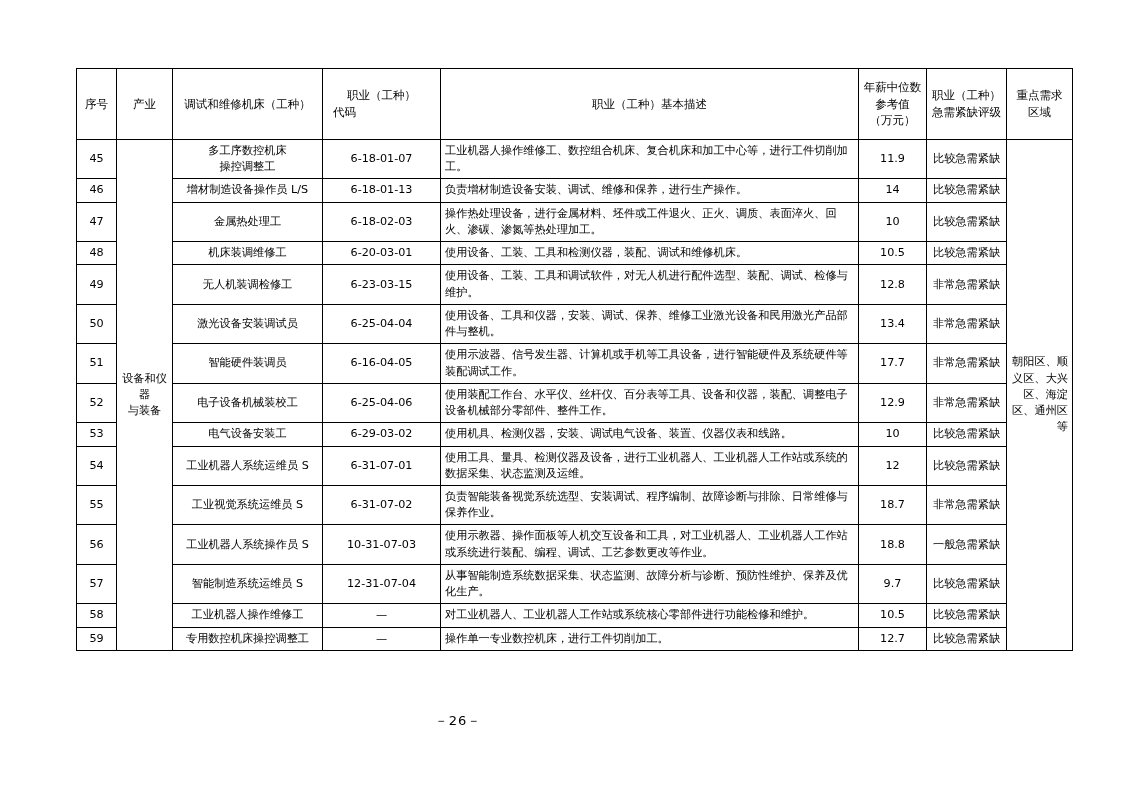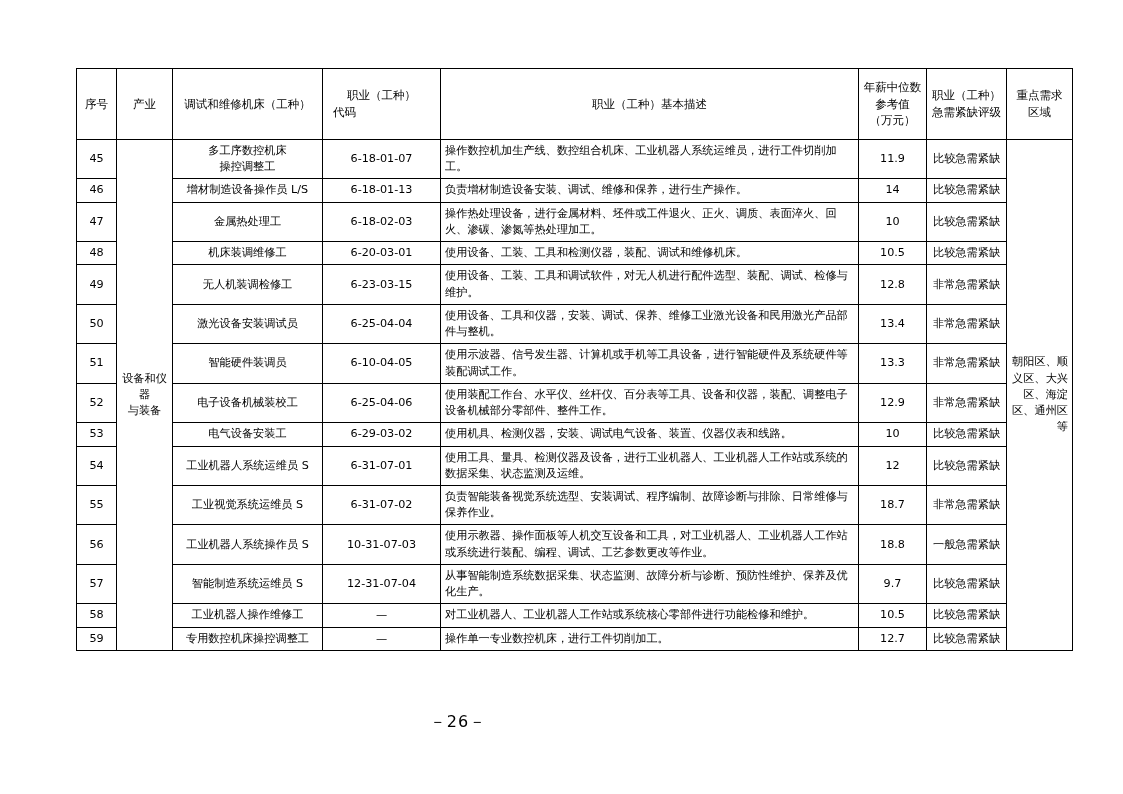--- a/index.html
+++ b/index.html
@@ -72,21 +72,21 @@
     text-align: center;
     vertical-align: middle;
     line-height: 1.6;
   }
   .pagenum {
     position: absolute;
     left: 0;
     top: 712px;
     width: 916px;
     text-align: center;
-    font-size: 16px;
+    font-size: 13px;
     color: #000;
     letter-spacing: 1px;
   }
   .hdr-2line { line-height: 1.45; }
 </style>
 </head>
 <body>
 
 <div class="page">
   <div class="sheet">
@@ -132,21 +132,21 @@
           <td class="vcell">45</td>
           <td class="industry-cell" rowspan="15">
             <div>设备和仪器</div>
             <div>与装备</div>
           </td>
           <td class="vcell">
             <div>多工序数控机床</div>
             <div>操控调整工</div>
           </td>
           <td class="vcell">6-18-01-07</td>
-          <td class="row-cell-desc">操作数控机加生产线、数控组合机床、工业机器人系统运维员，进行工件切削加工。</td>
+          <td class="row-cell-desc">工业机器人操作维修工、数控组合机床、复合机床和加工中心等，进行工件切削加工。</td>
           <td class="vcell">11.9</td>
           <td class="vcell">比较急需紧缺</td>
           <td class="region-cell" rowspan="15">朝阳区、顺义区、大兴区、海淀区、通州区等</td>
         </tr>
 
         <tr>
           <td class="vcell">46</td>
           <td class="vcell">增材制造设备操作员 L/S</td>
           <td class="vcell">6-18-01-13</td>
           <td class="row-cell-desc">负责增材制造设备安装、调试、维修和保养，进行生产操作。</td>
@@ -186,23 +186,23 @@
           <td class="vcell">激光设备安装调试员</td>
           <td class="vcell">6-25-04-04</td>
           <td class="row-cell-desc">使用设备、工具和仪器，安装、调试、保养、维修工业激光设备和民用激光产品部件与整机。</td>
           <td class="vcell">13.4</td>
           <td class="vcell">非常急需紧缺</td>
         </tr>
 
         <tr>
           <td class="vcell">51</td>
           <td class="vcell">智能硬件装调员</td>
-          <td class="vcell">6-10-04-05</td>
+          <td class="vcell">6-16-04-05</td>
           <td class="row-cell-desc">使用示波器、信号发生器、计算机或手机等工具设备，进行智能硬件及系统硬件等装配调试工作。</td>
-          <td class="vcell">13.3</td>
+          <td class="vcell">17.7</td>
           <td class="vcell">非常急需紧缺</td>
         </tr>
 
         <tr>
           <td class="vcell">52</td>
           <td class="vcell">电子设备机械装校工</td>
           <td class="vcell">6-25-04-06</td>
           <td class="row-cell-desc">使用装配工作台、水平仪、丝杆仪、百分表等工具、设备和仪器，装配、调整电子设备机械部分零部件、整件工作。</td>
           <td class="vcell">12.9</td>
           <td class="vcell">非常急需紧缺</td>

